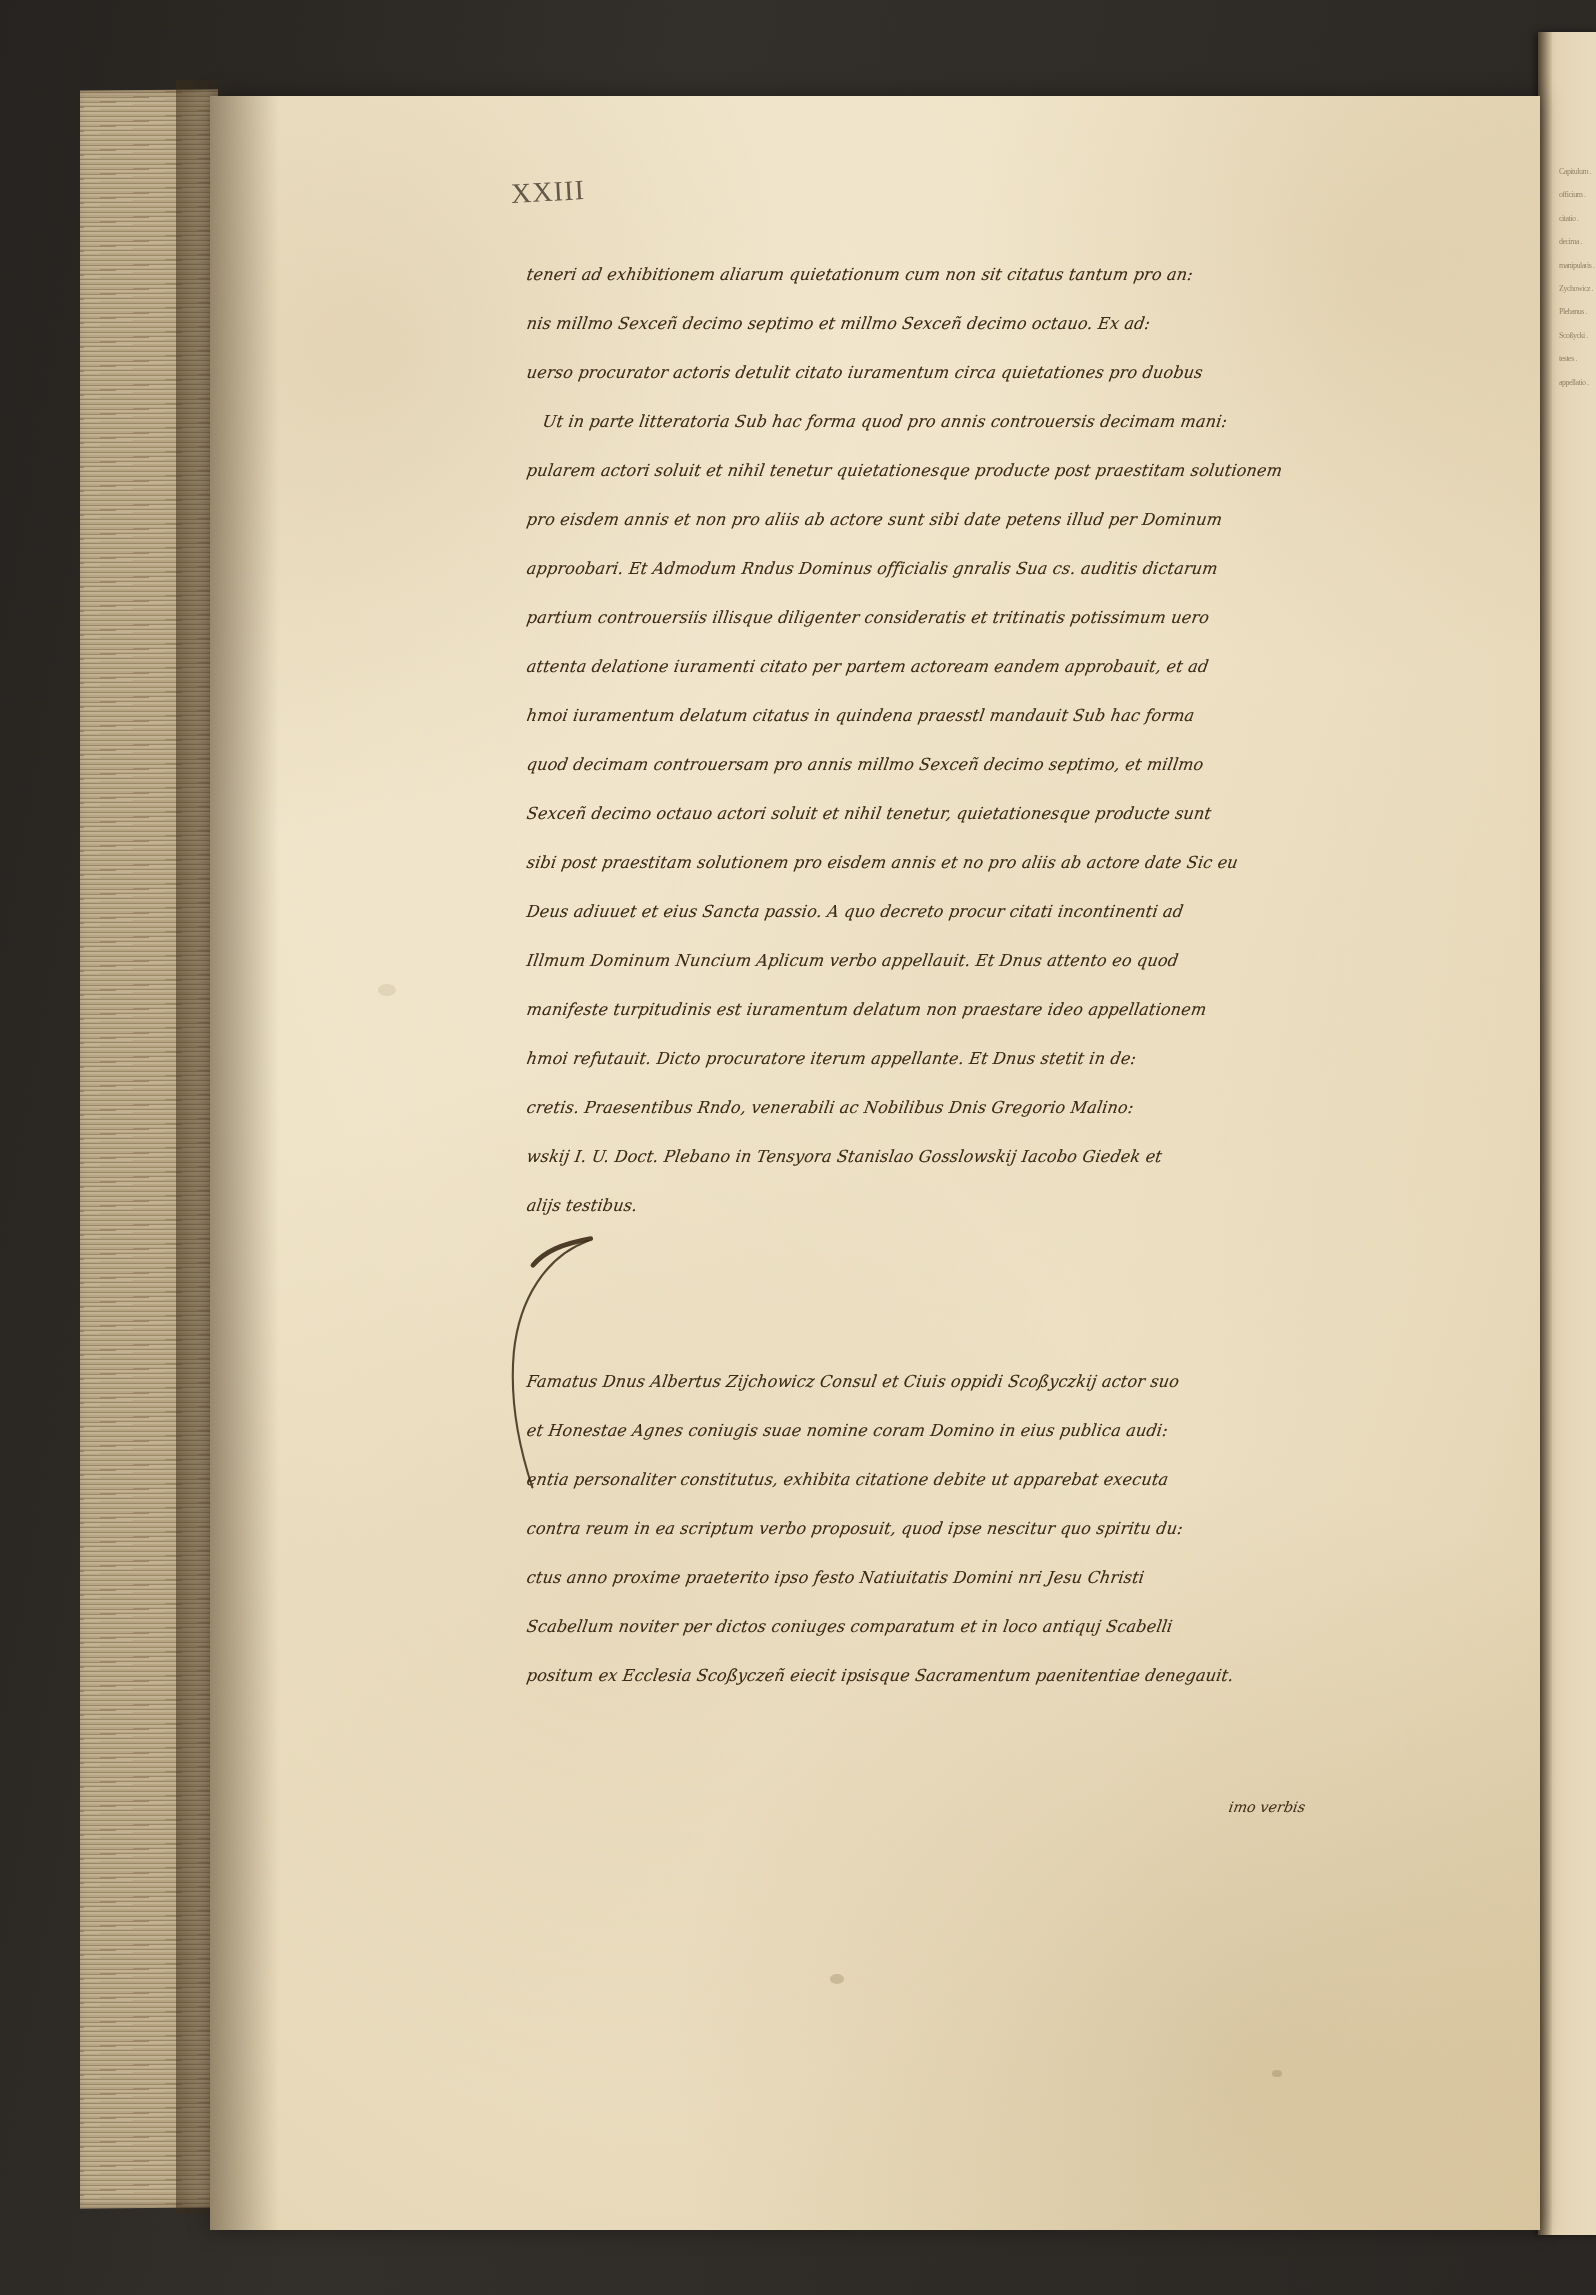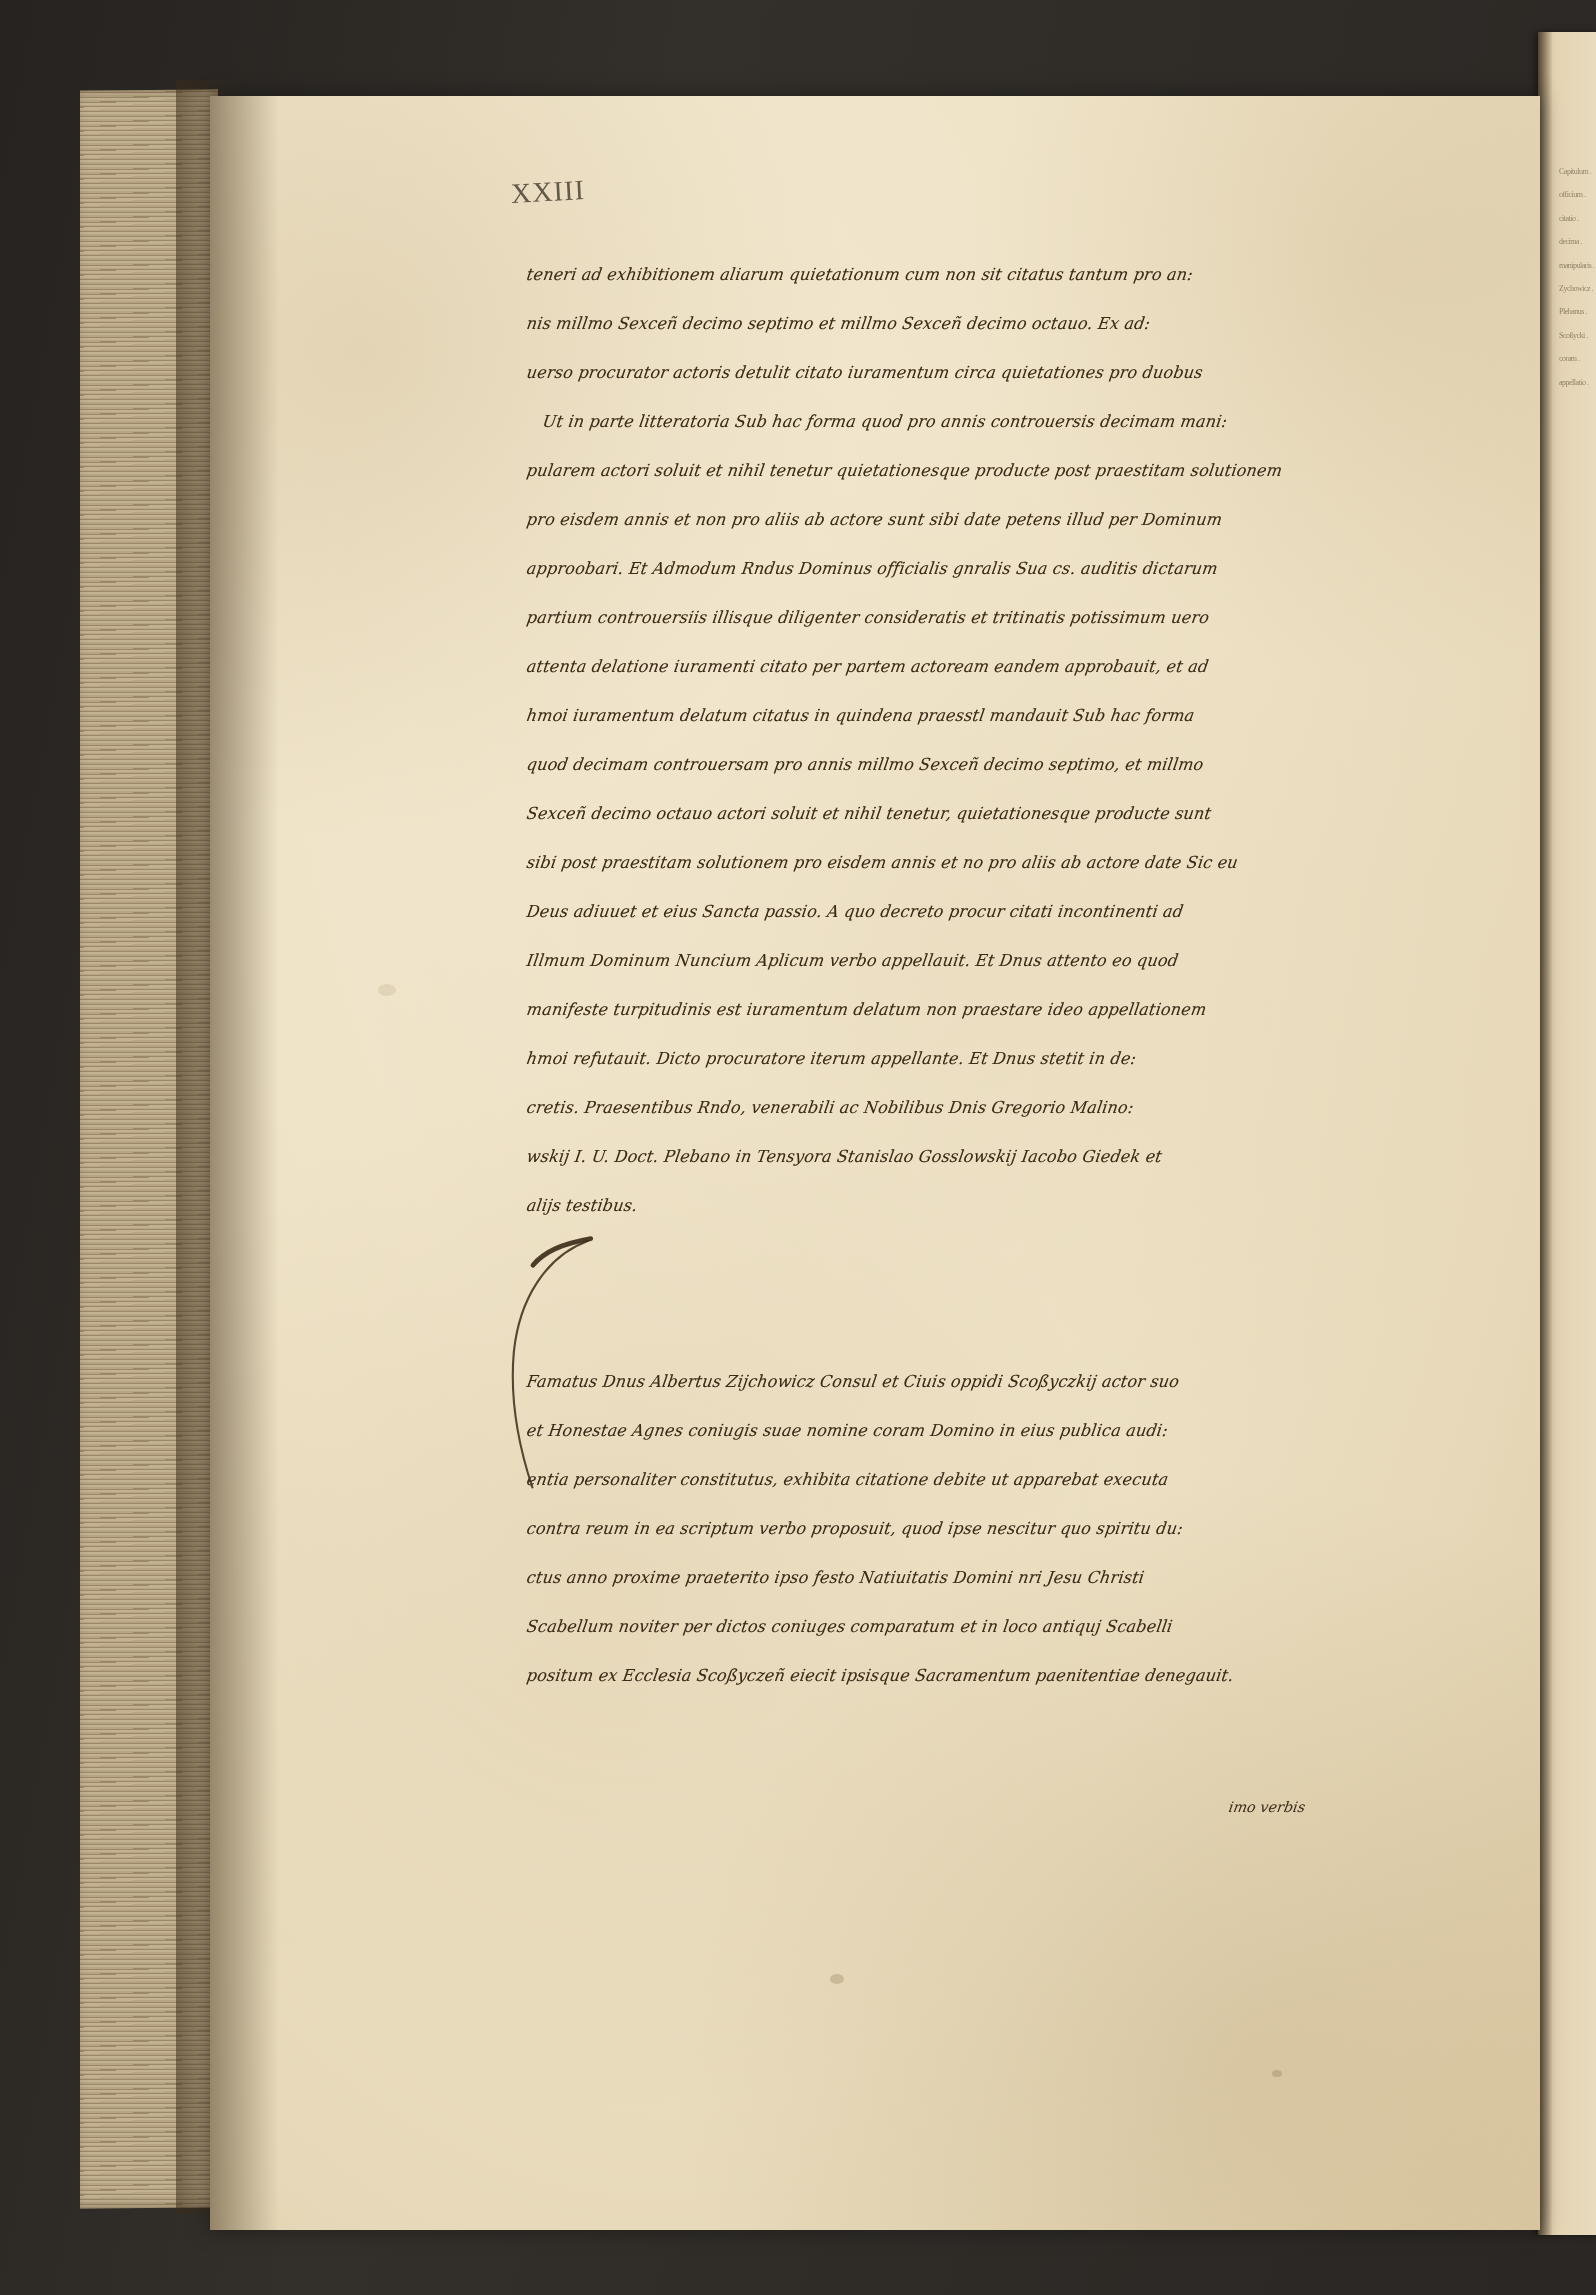--- a/index.html
+++ b/index.html
@@ -212,21 +212,21 @@
   }
 </style>
 </head>
 <body>
 
 <div id="page">
   <div class="backdrop"></div>
 
   <div class="right-page"></div>
   <div class="right-page-gutter"></div>
-  <div class="right-page-marks">Capitulum . officium . citatio . decima . manipularis . Zychowicz . Plebanus . Scoßycki . coram . appellatio .</div>
+  <div class="right-page-marks">Capitulum . officium . citatio . decima . manipularis . Zychowicz . Plebanus . Scoßycki . testes . appellatio .</div>
 
   <div class="fore-edge"></div>
   <div class="fore-edge-shadow"></div>
 
   <div class="leaf"></div>
   <div class="gutter-shadow"></div>
 
   <div class="ink-spot" style="left:830px; top:1974px; width:14px; height:9.6px;"></div>
   <div class="ink-spot" style="left:1272px; top:2070px; width:9.6px; height:7.4px;"></div>
   <div class="ink-spot" style="left:378px; top:984px; width:18px; height:11.7px; opacity:0.5;"></div>

